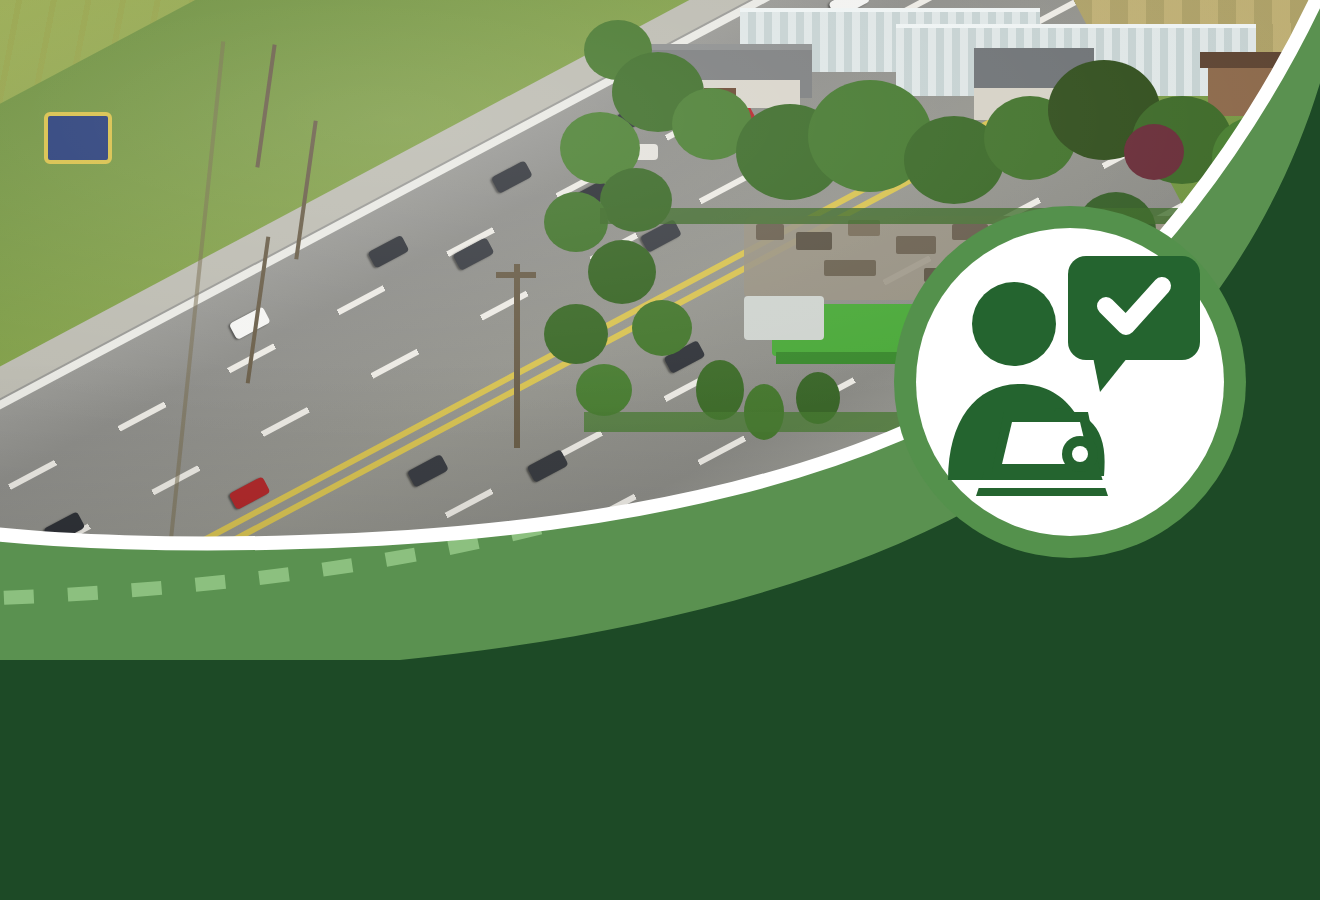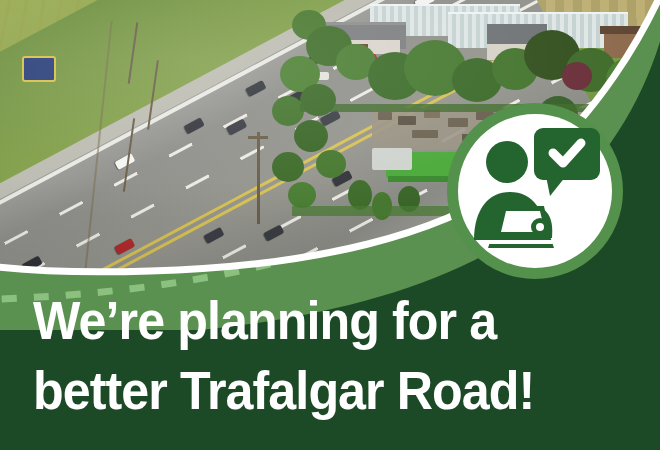--- a/index.html
+++ b/index.html
@@ -391,18 +391,14 @@
 
         <path d="M48 97 L82 97 L87 118 L43 118 Z" fill="#ffffff"></path>
         <path d="M32 126 L94 126 L95 130 L31 130 Z" fill="#ffffff"></path>
 
         <circle cx="82" cy="113" r="9" fill="#24642f"></circle>
         <circle cx="82" cy="113" r="4" fill="#ffffff"></circle>
       </g>
     </svg>
   </div>
 
-  <div class="headline">
-    <span class="hl-line">We’re planning for a</span>
-    <span class="hl-line">better Trafalgar Road!</span>
-  </div>
 
 </div>
 
 </body></html>

